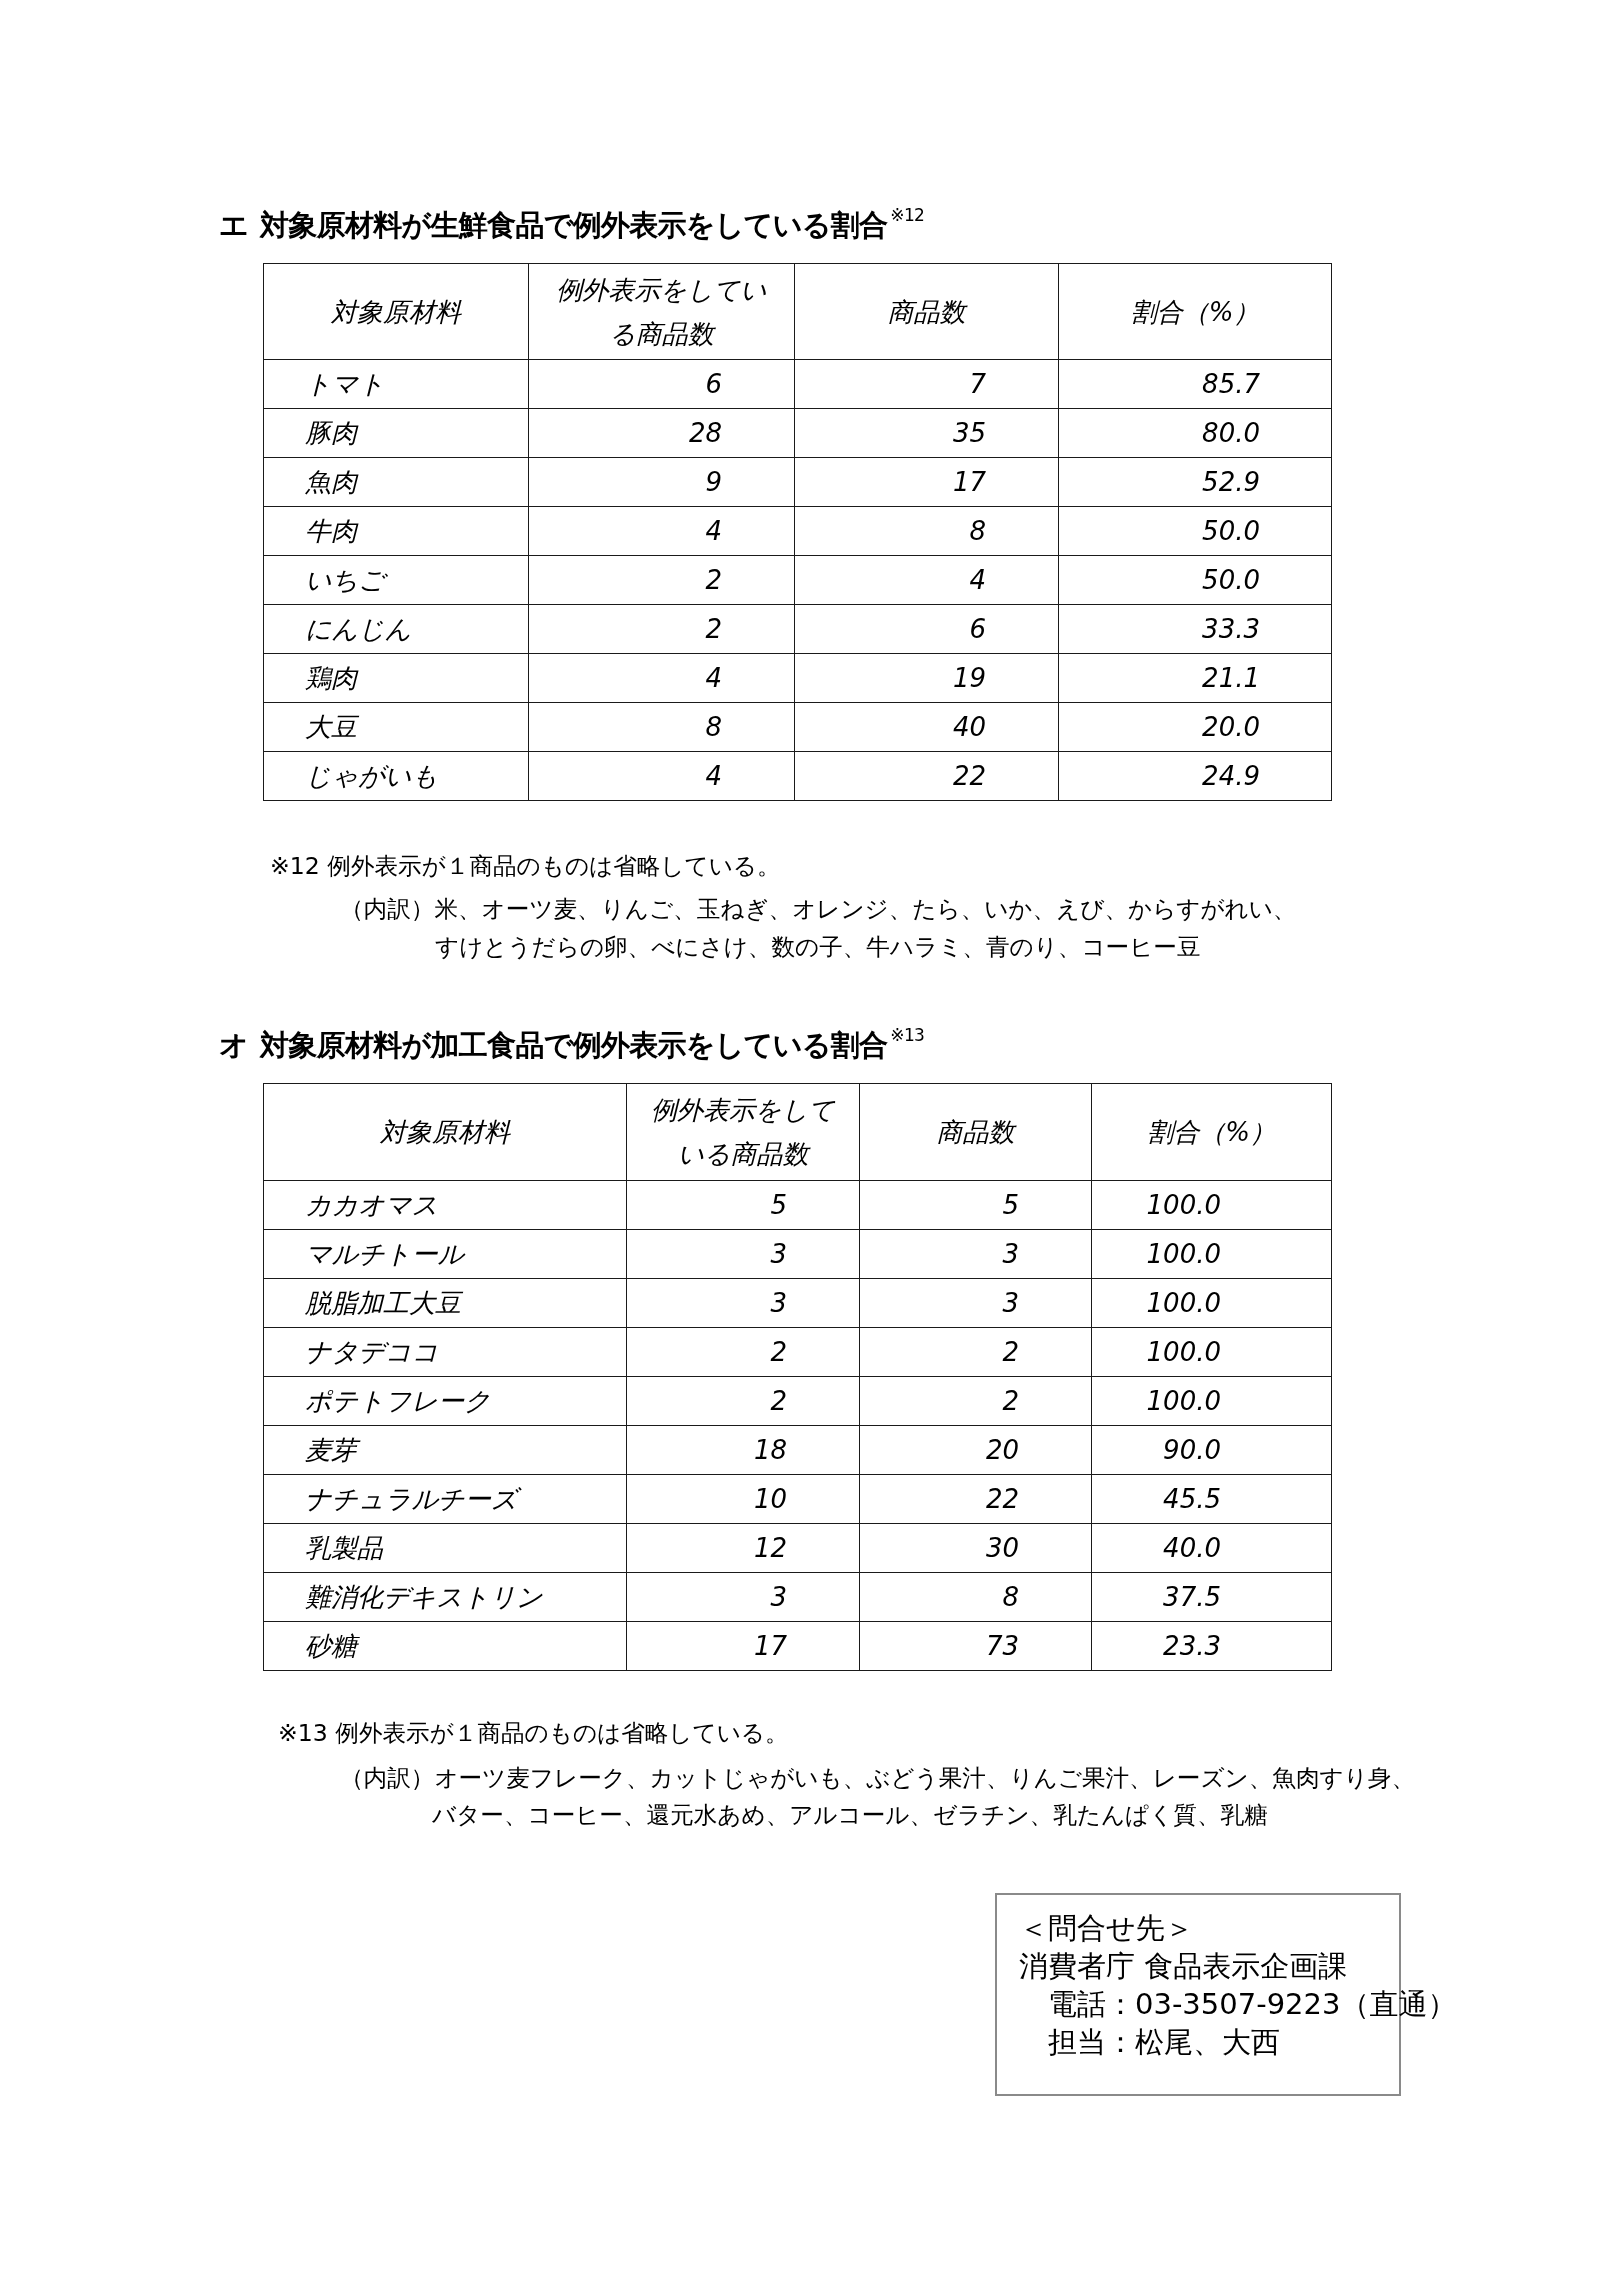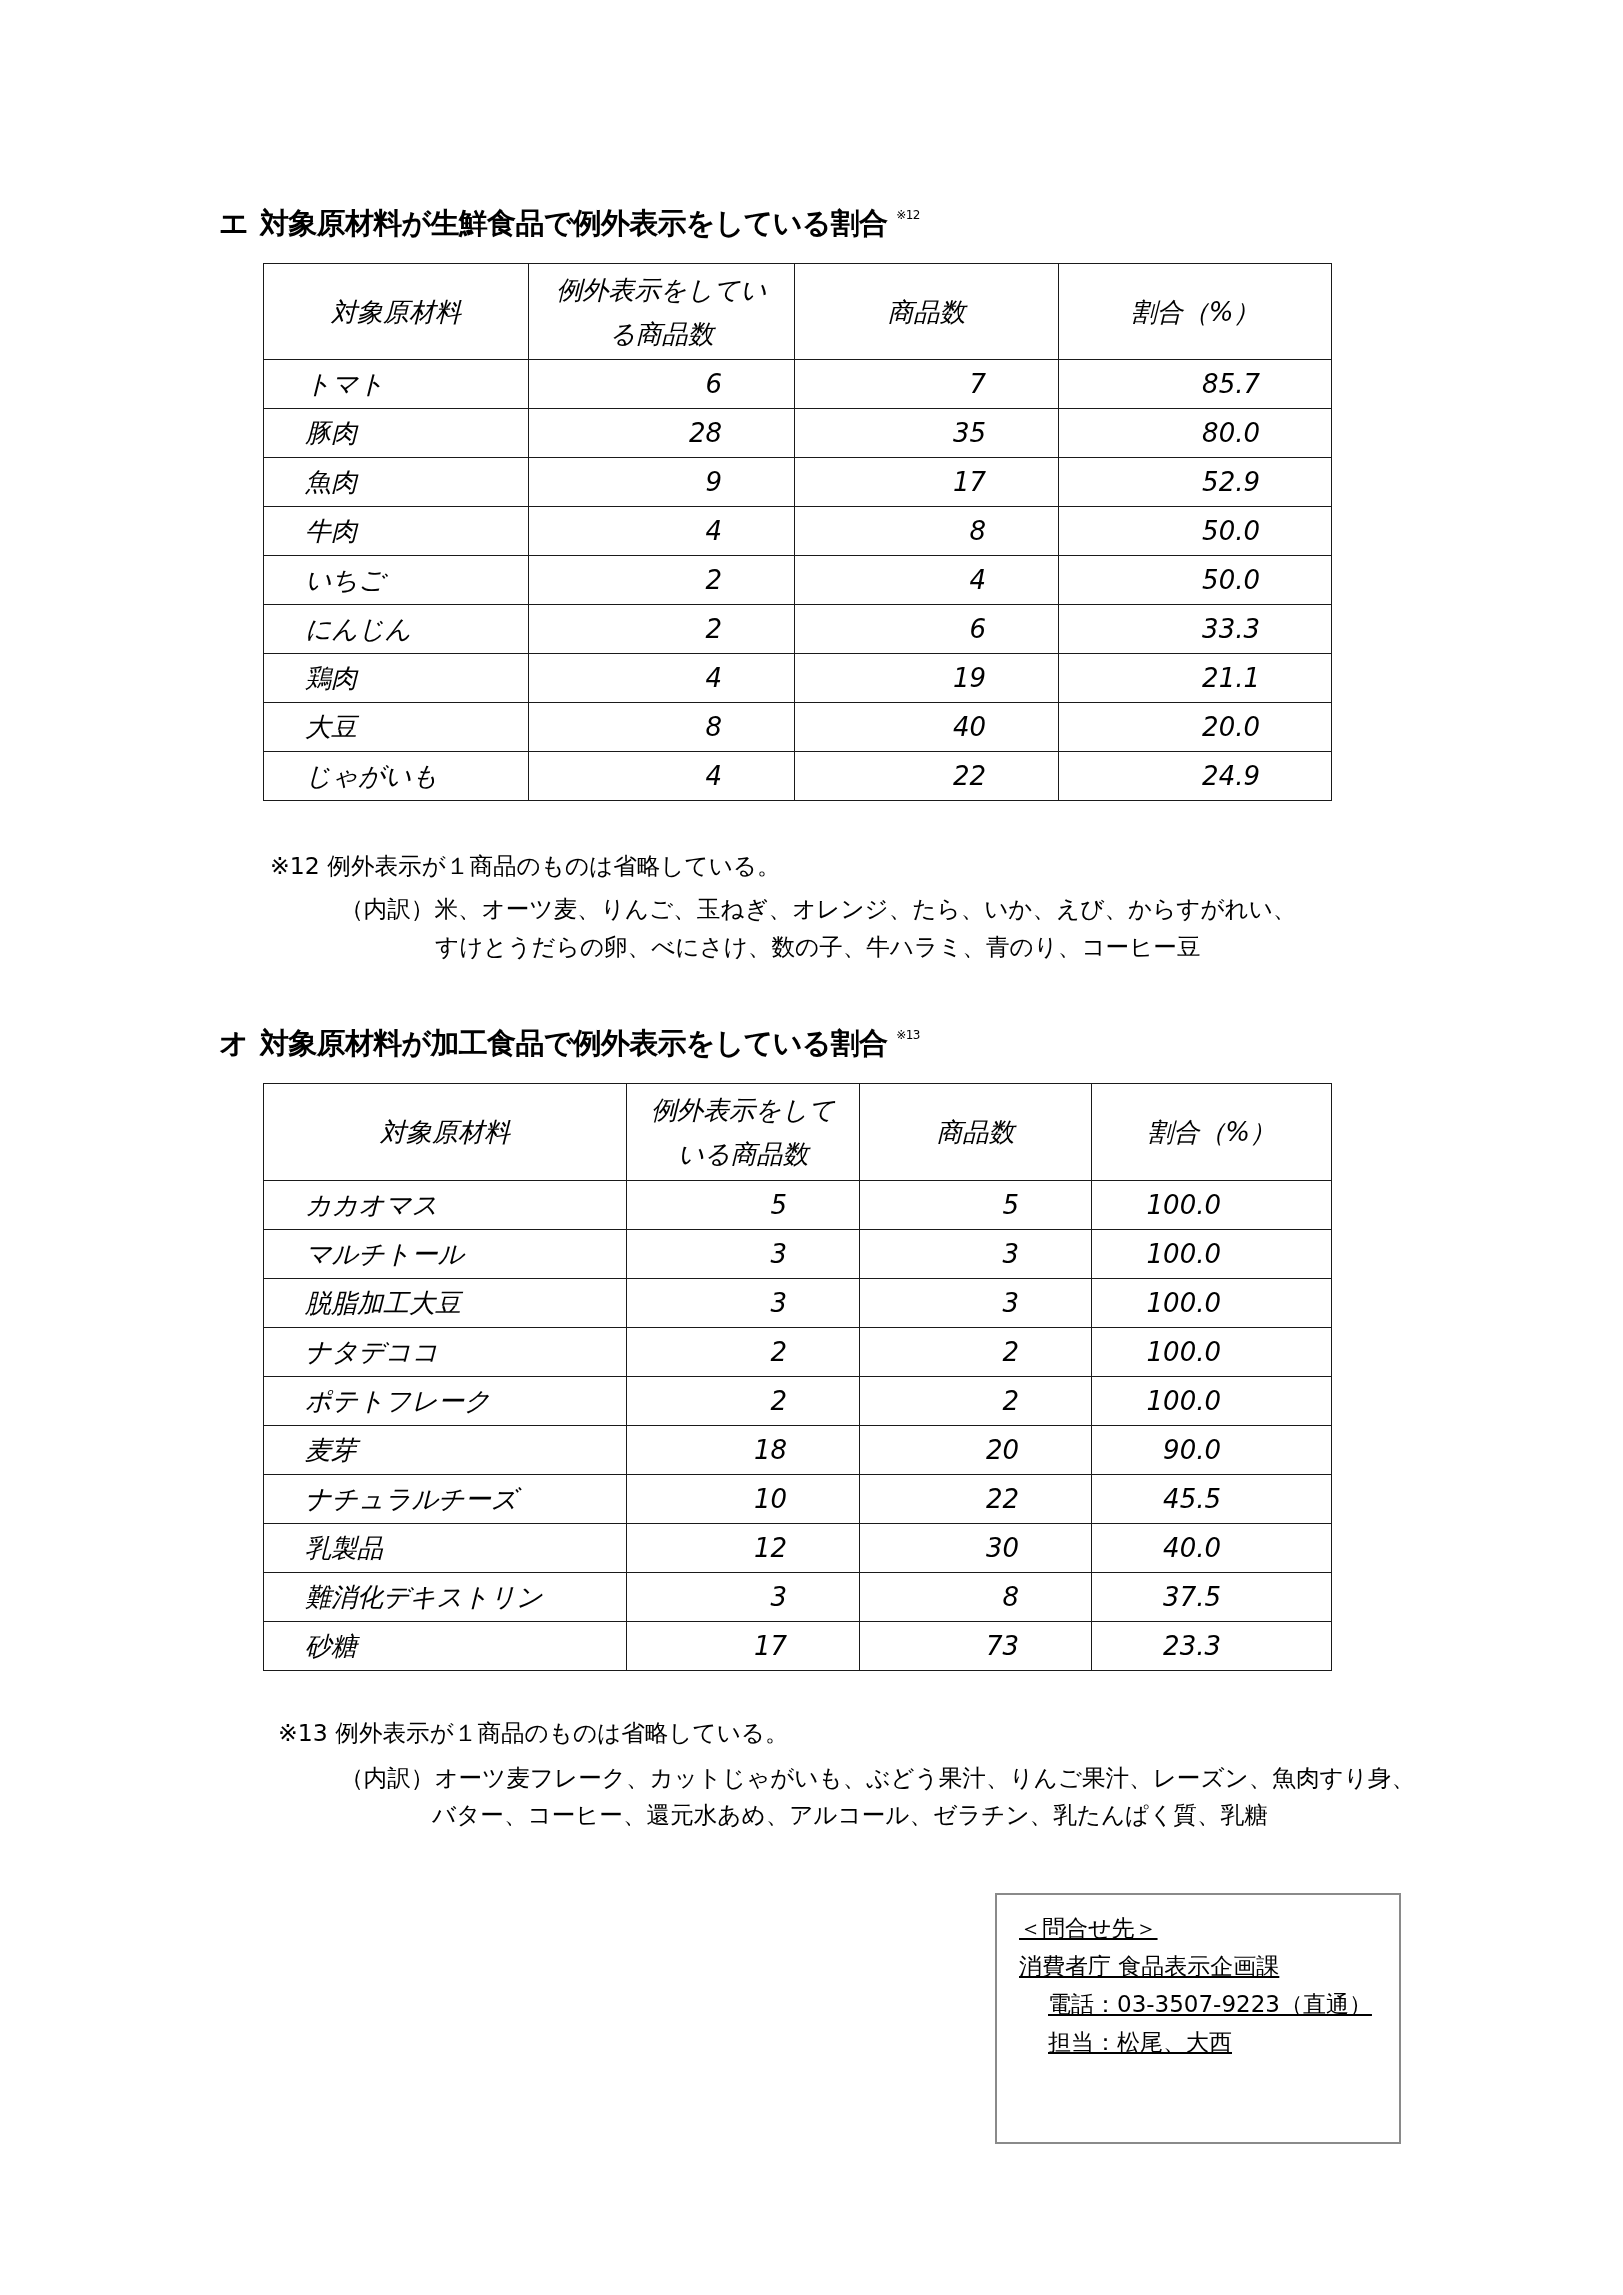--- a/index.html
+++ b/index.html
@@ -5,21 +5,21 @@
   html, body { margin: 0; padding: 0; background: #ffffff; }
   body {
     width: 1623px; height: 2295px; position: relative; overflow: hidden;
     font-family: "DejaVu Sans", "Liberation Sans", sans-serif; color: #000;
   }
   .heading {
     position: absolute; left: 219px; font-size: 29px; font-weight: bold;
     letter-spacing: -0.7px; white-space: nowrap; line-height: 39px;
   }
   .heading .marker { display: inline-block; width: 41px; }
-  .heading sup { font-size: 12px; font-weight: normal; vertical-align: 14.4px; margin-left: 9px; text-align: right; }
+  .heading sup { font-size: 17px; font-weight: normal; vertical-align: 14.4px; margin-left: 3px; text-align: right; }
 
   table.data {
     position: absolute; left: 263px; width: 1068px;
     border-collapse: collapse; table-layout: fixed; font-size: 26px; font-style: italic;
   }
   table.data td, table.data th {
     border: 1.6px solid #1a1a1a; padding: 0; font-weight: normal;
     white-space: nowrap; overflow: hidden;
   }
   table.data th { text-align: center; line-height: 44px; }
@@ -29,23 +29,23 @@
   #t1 td.num.c1 { padding-right: 72px; }
   #t1 td.num.c2 { padding-right: 72px; }
   #t1 td.num.c3 { padding-right: 71px; }
   #t2 td.num.c1 { padding-right: 72px; }
   #t2 td.num.c2 { padding-right: 72px; }
   #t2 td.num.c3 { padding-right: 110px; }
 
   .note { position: absolute; font-size: 23.6px; white-space: nowrap; line-height: 33px; }
 
   .contact {
-    position: absolute; left: 995px; top: 1893px; width: 406px; height: 251px;
+    position: absolute; left: 995px; top: 1893px; width: 406px; height: 203px;
     box-sizing: border-box; border: 2px solid #8a8a8a; padding: 14.4px 0 0 22px;
-    font-size: 23px; line-height: 38px; text-decoration: underline;
+    font-size: 29px; line-height: 38px;
   }
   .contact div { white-space: nowrap; }
   .contact .indent { padding-left: 29px; }
 </style>
 </head>
 <body>
 
 <div class="heading" style="top:196px;">
   <span class="marker">エ</span><span>対象原材料が生鮮食品で例外表示をしている割合</span><sup>※12</sup>
 </div>

